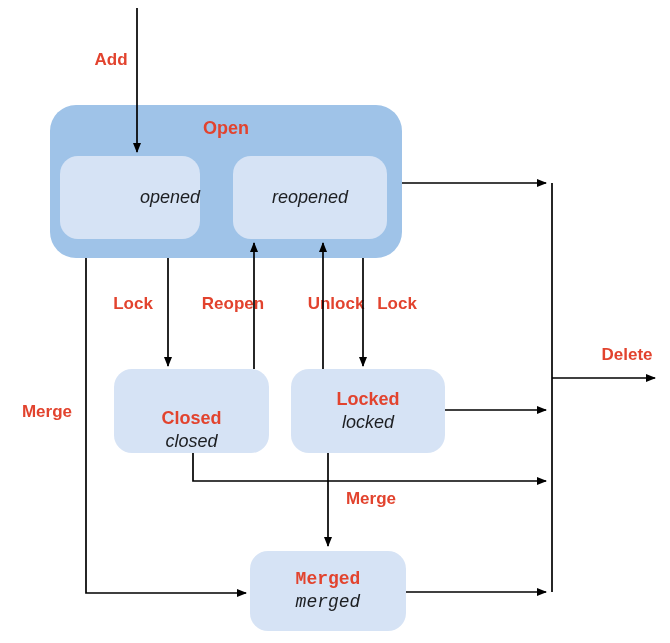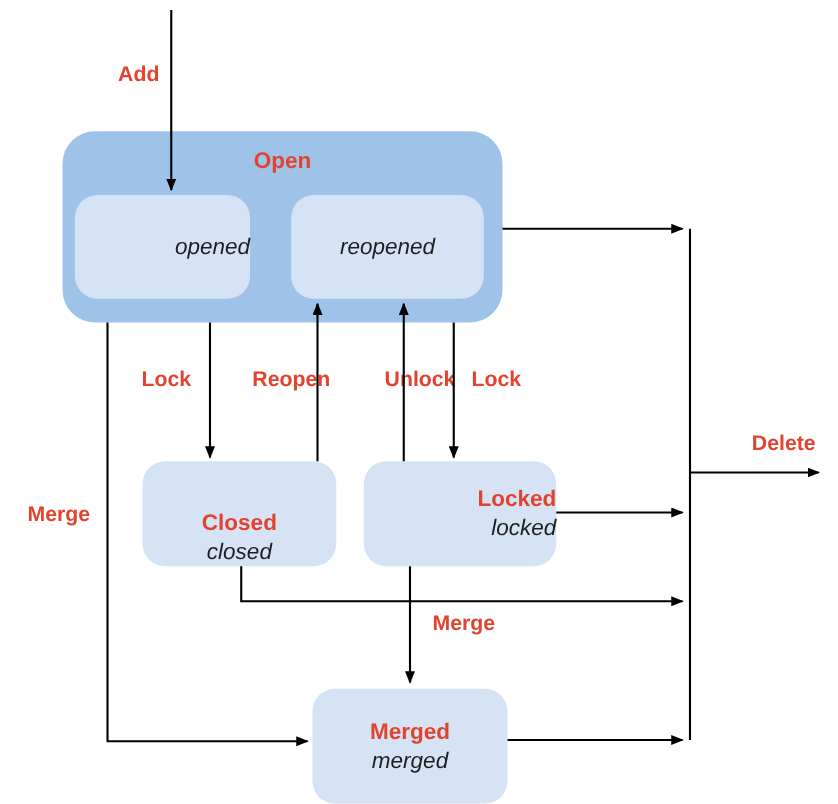--- a/index.html
+++ b/index.html
@@ -64,26 +64,26 @@
     <div class="state simple" style="left:183px;top:51px;width:154px;height:83px;">
       <span>reopened</span>
     </div>
   </div>
 
   <div class="state" style="left:114px;top:369px;width:155px;height:84px;justify-content:flex-end;">
     <span class="state-title">Closed</span>
     <span class="state-subtitle">closed</span>
   </div>
 
-  <div class="state" style="left:291px;top:369px;width:154px;height:84px;align-items:flex-end;">
+  <div class="state" style="left:291px;top:369px;width:154px;height:84px;">
     <span class="state-title">Locked</span>
     <span class="state-subtitle">locked</span>
   </div>
 
-  <div class="state" style="left:250px;top:551px;width:156px;height:92px;">
+  <div class="state" style="left:250px;top:551px;width:156px;height:80px;font-family:Liberation Mono, monospace;">
     <span class="state-title">Merged</span>
     <span class="state-subtitle">merged</span>
   </div>
 
   <div id="labels">
       <div class="action-label" style="left: 111px; top: 48px; margin-top: 12px;">Add</div>
       <div class="action-label" style="left: 133px; top: 304px;">Lock</div>
       <div class="action-label" style="left: 233px; top: 304px;">Reopen</div>
       <div class="action-label" style="left: 321px; top: 304px; margin-left: 15px;">Unlock</div>
       <div class="action-label" style="left: 397px; top: 304px;">Lock</div>

